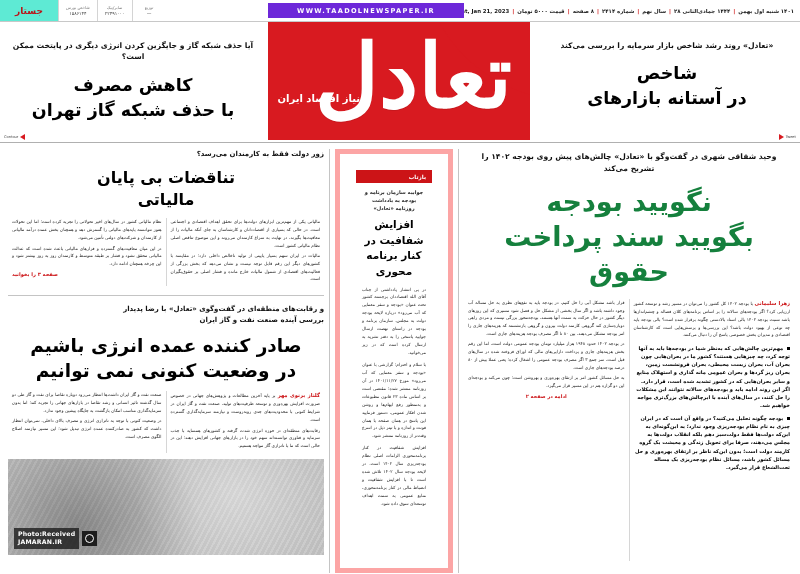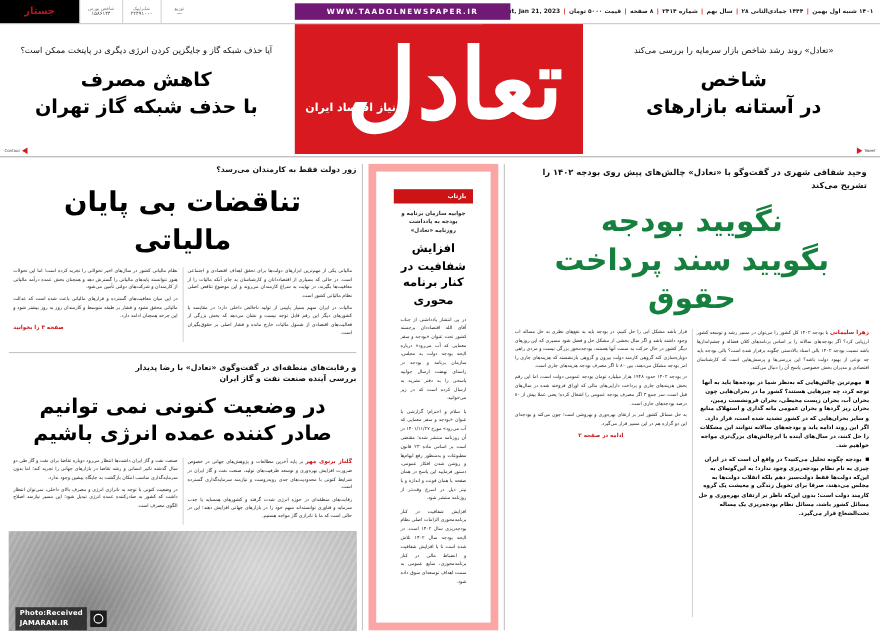--- a/index.html
+++ b/index.html
@@ -21,39 +21,39 @@
     flex: 1 1 auto; display: flex; align-items: center;
     justify-content: flex-start; direction: rtl;
     padding-right: 6px; gap: 3px;
     font-size: 5.4px; color: #1a1a1a; font-weight: bold;
     white-space: nowrap; overflow: hidden;
   }
   .topbar-left-info .sep { color: #cc0000; font-weight: bold; }
   .topbar-site {
     position: absolute; left: 268px; top: 3px;
     width: 196px; height: 15px;
-    background: #701a75; color: #fff;
+    background: #6d28d9; color: #fff;
     display: flex; align-items: center; justify-content: center;
     font-size: 6.6px; letter-spacing: 1.3px; font-weight: bold;
     z-index: 6;
   }
   .topbar-right-cells {
     display: flex; align-items: stretch; direction: rtl;
     font-size: 4.3px; color: #6a6a6a;
   }
   .tcell {
     display: flex; flex-direction: column; align-items: center;
     justify-content: center; gap: 1px;
     padding: 0 7px; border-left: 1px solid #d4d4d4;
     min-width: 34px; line-height: 1.25;
   }
   .tcell .tl { color: #777; font-size: 4.1px; }
   .tcell .tv { color: #444; font-size: 4.6px; }
   .topbar-brandbox {
-    width: 72px; background: #000000;
+    width: 58px; background: #5eead4;
     display: flex; align-items: center; justify-content: center;
     color: #b9151a; font-size: 9px; font-weight: bold;
     letter-spacing: -0.5px;
   }
 
   
   .masthead-wrap { position: relative; height: 120px; width: 800px; }
   .logo-block {
     position: absolute; right: 270px; top: 0;
     width: 262px; height: 118px; background: #d81a20;
@@ -79,21 +79,21 @@
     direction: rtl; letter-spacing: 0.4px;
   }
 
   .head-lead {
     position: absolute; top: 18px;
     width: 250px; direction: rtl; text-align: center;
   }
   .head-lead.right { right: 8px; }
   .head-lead.left  { left: 8px; }
   .hl-kicker {
-    font-size: 7.6px; font-weight: normal; color: #111;
+    font-size: 7.6px; font-weight: bold; color: #111;
     line-height: 1.5; letter-spacing: -0.2px;
   }
   .hl-title {
     margin-top: 10px;
     font-size: 17.5px; font-weight: bold; color: #000;
     line-height: 1.42; letter-spacing: -0.6px;
   }
   .corner-flag {
     position: absolute; bottom: 2px;
     display: flex; align-items: center; gap: 2px;
@@ -111,21 +111,21 @@
   .body-grid {
     position: relative; display: flex; direction: rtl;
     width: 800px; height: 430px; padding: 6px 6px 0 6px; gap: 0;
   }
   .col { position: relative; height: 100%; }
   .vrule { width: 1px; background: #c4c4c4; margin: 0 5px; height: 100%; }
 
   
   .col-right { width: 330px; }
   .lead-kicker {
-    direction: rtl; font-size: 7.6px;
+    direction: rtl; text-align: center; font-size: 7.6px;
     font-weight: bold; color: #111; line-height: 1.55;
     padding: 2px 6px 0 6px;
   }
   .lead-title {
     direction: rtl; text-align: center; color: #15803d;
     font-weight: bold; font-size: 27px; line-height: 1.3;
     letter-spacing: -1.4px; margin-top: 9px;
   }
   .lead-cols {
     display: flex; direction: rtl; margin-top: 10px; height: 262px;
@@ -149,21 +149,21 @@
     background: #000; margin-left: 2px; vertical-align: middle;
   }
   .contin {
     font-size: 5px; font-weight: bold; color: #cc1417;
     text-align: center; margin-top: 3px;
   }
 
   
   .col-mid { width: 118px; }
   .boxed {
-    border: 7px solid #fca5a5; height: 424px; position: relative;
+    border: 5px solid #fca5a5; height: 424px; position: relative;
     padding: 16px; overflow: hidden;
   }
   .box-tab {
     background: #cc1417; color: #fff; height: 13px;
     display: flex; align-items: center; justify-content: flex-start;
     padding: 0 6px; font-size: 5.6px; font-weight: bold; direction: rtl;
   }
   .box-inner { padding: 5px 6px; }
   .box-kicker {
     font-size: 5.1px; font-weight: bold; color: #2a2a2a;
@@ -180,21 +180,21 @@
   }
 
   
   .col-left { width: 316px; }
   .lead2-kicker {
     direction: rtl; text-align: right; font-size: 7px;
     font-weight: bold; color: #111; line-height: 1.55;
   }
   .lead2-title {
     direction: rtl; text-align: center; font-weight: bold;
-    color: #000; font-size: 25px; line-height: 1.36;
+    color: #000; font-size: 16px; line-height: 1.36;
     letter-spacing: -1.1px; margin-top: 7px;
   }
   .lead2-title.small { font-size: 18.5px; letter-spacing: -0.8px; }
   .two-col {
     display: flex; direction: rtl; margin-top: 8px;
   }
   .hrule { height: 1px; background: #c4c4c4; margin: 9px 0 8px; }
   .pagelink {
     font-size: 5.1px; font-weight: bold; color: #cc1417;
     text-align: left; margin-top: 2px; direction: rtl;
@@ -387,22 +387,22 @@
       </div>
 
       <div class="hrule"></div>
 
       <div>
         <div class="lead2-kicker">
           <div>و رقابت‌های منطقه‌ای در گفت‌وگوی «تعادل» با رضا پدیدار</div>
           <div>بررسی آینده صنعت نفت و گاز ایران</div>
         </div>
         <div class="lead2-title small">
+          <div>صادر کننده عمده انرژی باشیم</div>
           <div>در وضعیت کنونی نمی توانیم</div>
-          <div>صادر کننده عمده انرژی باشیم</div>
         </div>
         <div class="two-col">
           <div class="txtcol">
             <p class="p">
               <span class="byline">گلناز برنوی مهر</span>
               <span>بر پایه آخرین مطالعات و پژوهش‌های جهانی در خصوص ضرورت افزایش بهره‌وری و توسعه ظرفیت‌های تولید، صنعت نفت و گاز ایران در شرایط کنونی با محدودیت‌های جدی روبه‌روست و نیازمند سرمایه‌گذاری گسترده است.</span>
             </p>
             <p class="p">رقابت‌های منطقه‌ای در حوزه انرژی شدت گرفته و کشورهای همسایه با جذب سرمایه و فناوری توانسته‌اند سهم خود را در بازارهای جهانی افزایش دهند؛ این در حالی است که ما با ناترازی گاز مواجه هستیم.</p>
           </div>
           <div class="txtcol">

